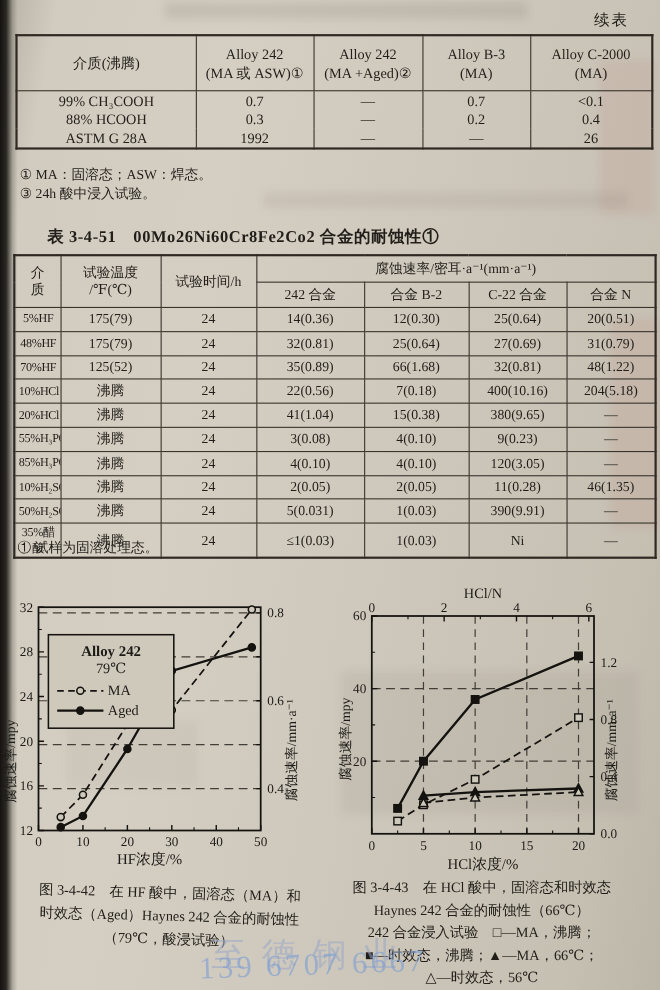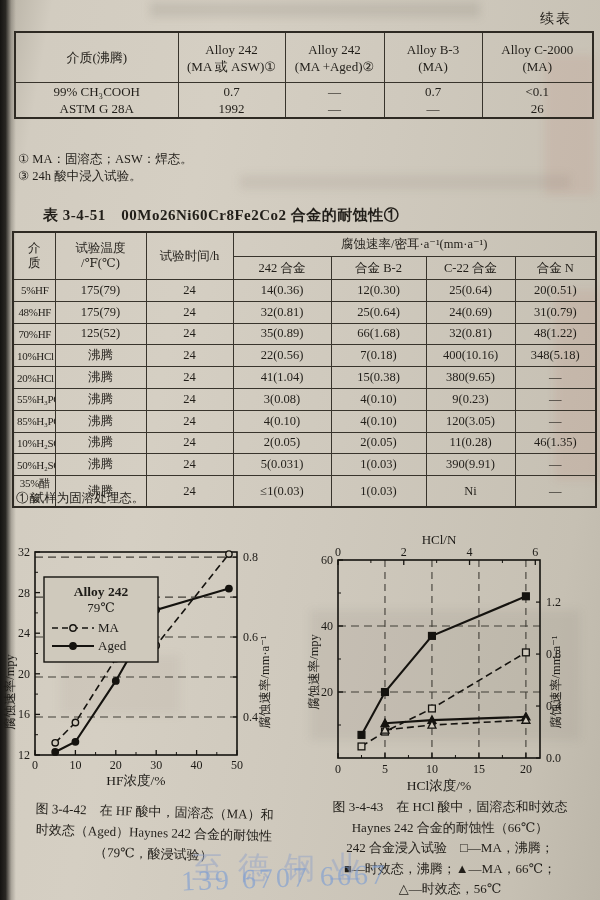--- a/index.html
+++ b/index.html
@@ -25,21 +25,21 @@
   #table2 td{font-size:12.5px;height:20.8px;}
   #table2 td.rowlabel{font-size:11px;text-align:center;padding-left:3px;letter-spacing:-0.3px;}
   .fnotes{position:absolute;left:18px;top:151px;font-size:12.5px;line-height:16.8px;}
   .t2-title{position:absolute;left:0;top:206px;width:600px;
         font-size:15px;font-weight:bold;letter-spacing:.5px;margin-left:43px;}
   .t2-fnote{position:absolute;left:16px;top:490px;font-size:12.5px;}
 
   
   .caption{position:absolute;font-size:13px;line-height:21px;text-align:center;}
   .caption-left{left:6px;top:801px;width:296px;transform:rotate(1.6deg);}
-  .caption-right{left:304px;top:797px;width:292px;line-height:20.5px;text-align:center;}
+  .caption-right{left:292px;top:797px;width:292px;line-height:20.5px;text-align:center;}
 
   
   .wm-brand{position:absolute;left:192px;top:847px;font-size:31px;letter-spacing:15px;
         color:rgba(152,166,198,.55);white-space:nowrap;}
   .wm-phone{position:absolute;left:181px;top:862px;font-size:28px;letter-spacing:3px;
         color:rgba(122,156,212,.62);transform:rotate(-2deg);white-space:nowrap;}
 
   svg text{font-family:"Liberation Serif","DejaVu Serif",serif;fill:#1d1b17;}
 </style>
 </head>
@@ -88,20 +88,27 @@
           </th>
         </tr>
       </thead>
       <tbody>
         <tr>
           <td>99% CH₃COOH</td>
           <td>0.7</td>
           <td>—</td>
           <td>0.7</td>
           <td>&lt;0.1</td>
+        </tr>
+        <tr>
+          <td>88% HCOOH</td>
+          <td>0.3</td>
+          <td>—</td>
+          <td>0.2</td>
+          <td>0.4</td>
         </tr>
         <tr>
           <td>ASTM G 28A</td>
           <td>1992</td>
           <td>—</td>
           <td>—</td>
           <td>26</td>
         </tr>
       </tbody>
     </table>
@@ -148,40 +155,40 @@
           <td>12(0.30)</td>
           <td>25(0.64)</td>
           <td>20(0.51)</td>
         </tr>
         <tr>
           <td class="rowlabel">48%HF</td>
           <td>175(79)</td>
           <td>24</td>
           <td>32(0.81)</td>
           <td>25(0.64)</td>
-          <td>24(0.69)</td>
+          <td>27(0.69)</td>
           <td>31(0.79)</td>
         </tr>
         <tr>
           <td class="rowlabel">70%HF</td>
           <td>125(52)</td>
           <td>24</td>
           <td>35(0.89)</td>
           <td>66(1.68)</td>
           <td>32(0.81)</td>
           <td>48(1.22)</td>
         </tr>
         <tr>
           <td class="rowlabel">10%HCl</td>
           <td>沸腾</td>
           <td>24</td>
           <td>22(0.56)</td>
           <td>7(0.18)</td>
           <td>400(10.16)</td>
-          <td>348(5.18)</td>
+          <td>204(5.18)</td>
         </tr>
         <tr>
           <td class="rowlabel">20%HCl</td>
           <td>沸腾</td>
           <td>24</td>
           <td>41(1.04)</td>
           <td>15(0.38)</td>
           <td>380(9.65)</td>
           <td>—</td>
         </tr>

